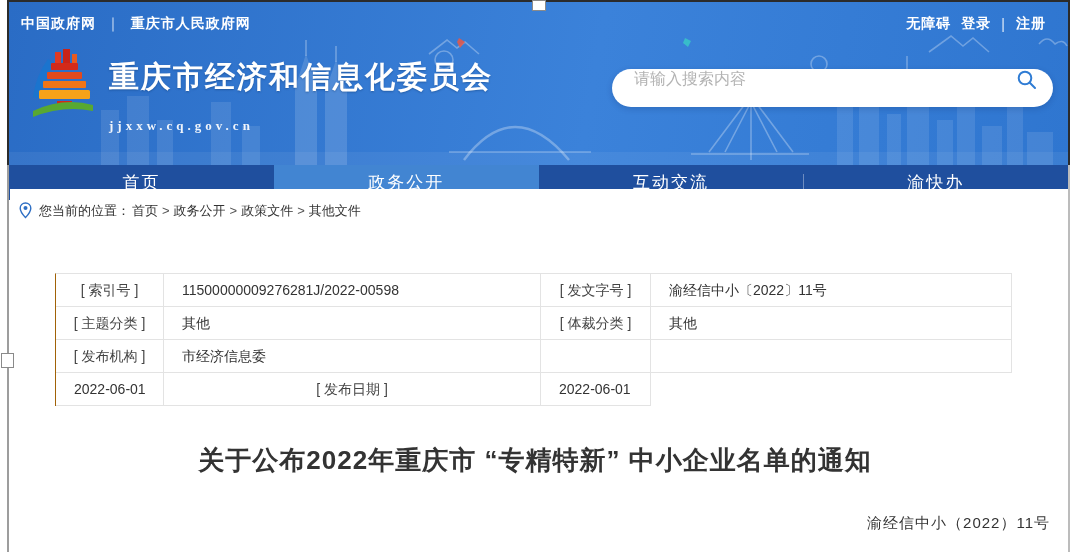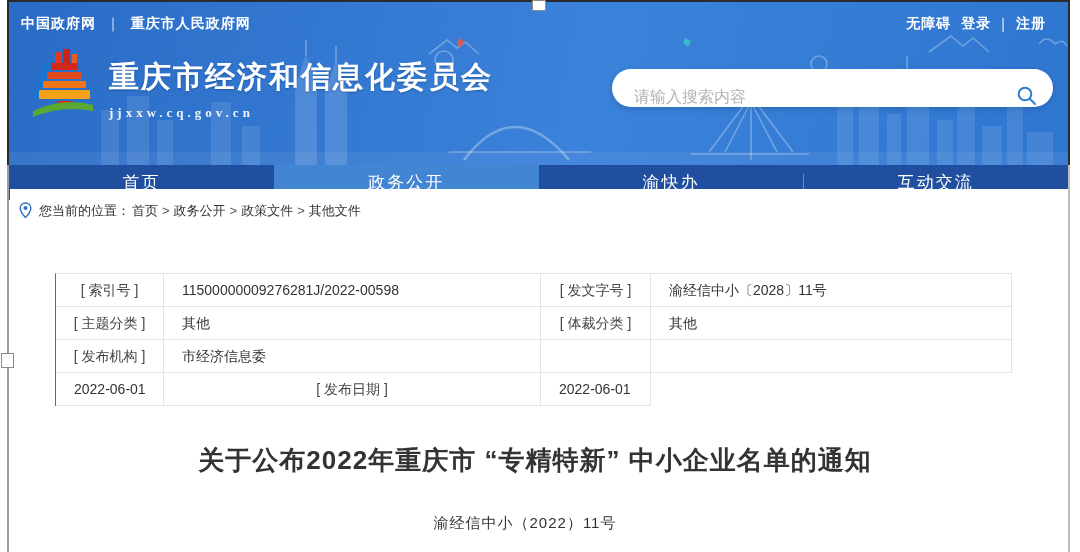--- a/index.html
+++ b/index.html
@@ -31,25 +31,25 @@
   }
   .topbar .grp { display:flex; gap:10px; align-items:center; }
   .toplink { cursor:pointer; }
   .topsep { opacity:.85; font-weight:400; }
 
   .brand { position:absolute; left:22px; top:47px; display:flex; align-items:flex-start; }
   .logo-icon { width:64px; height:76px; flex:0 0 auto; }
   .brand-text { margin-left:14px; margin-top:8px;font-family:Liberation Serif, serif; }
   .site-name { font-size:30px; font-weight:bold; color:#fff; letter-spacing:2px;
                text-shadow:0 1px 2px rgba(0,40,90,.35); white-space:nowrap; }
-  .site-url  { margin-top:7px; font-size:13px; font-weight:600; letter-spacing:4px; color:rgba(255,255,255,.92); }
+  .site-url  { margin-top:20px; font-size:13px; font-weight:600; letter-spacing:4px; color:rgba(255,255,255,.92); }
 
   .search {
     position:absolute; left:603px; top:67px; width:441px; height:38px; background:#fff; border-radius:19px;
-    display:flex; align-items:flex-end; padding:0 15px 0 20px; box-sizing:border-box;
+    display:flex; align-items:flex-start; padding:0 15px 0 20px; box-sizing:border-box;
     box-shadow:0 2px 6px rgba(0,30,80,.18);
   }
   .search input { flex:1; border:none; outline:none; font-size:16px; color:#333; background:transparent;
                   font-family:inherit; }
   .search input::placeholder { color:#b3b3b3; }
   .search-btn { width:22px; height:22px; cursor:pointer; display:flex; align-items:center; justify-content:center; }
 
   
   .nav { position:absolute; left:9px; top:165px; width:1059px; height:35px; background:#1f4f9e; display:flex; }
   .nav-item { flex:1; text-align:center; line-height:35px; color:#fff; font-size:17px; letter-spacing:2px;
@@ -73,21 +73,21 @@
                 grid-template-columns:108px 377px 110px 361px;
                 border-top:1px solid #e3e3e3; border-left:1px solid #a16207; font-size:14px; }
   .cell { height:32px; line-height:32px; border-right:1px solid #e3e3e3; border-bottom:1px solid #e3e3e3;
           white-space:nowrap; overflow:hidden; background:#fff; }
   .cell.label { text-align:center; color:#444; }
   .cell.value { padding-left:18px; color:#333; }
 
   
   .article-title { position:absolute; left:30px; right:40px; top:443px; text-align:center;
                    font-size:26px; font-weight:bold; color:#333; letter-spacing:1px; }
-  .doc-number { position:absolute; left:0; right:30px; top:514px; text-align:center;
+  .doc-number { position:absolute; left:0; right:30px; top:514px; text-align:right;
                 font-size:15px; color:#333; letter-spacing:1px; }
 </style>
 </head>
 <body>
 
 <div class="canvas">
 
   <div class="header">
     <svg class="skyline" viewBox="0 0 1059 163" preserveAspectRatio="none">
       <g fill="rgba(255,255,255,0.10)">
@@ -172,22 +172,22 @@
           <circle cx="9" cy="9" r="6.3" fill="none" stroke="#2f7cd4" stroke-width="2"></circle>
           <line x1="13.8" y1="13.8" x2="19" y2="19" stroke="#2f7cd4" stroke-width="2" stroke-linecap="round"></line>
         </svg>
       </span>
     </div>
   </div>
 
   <div class="nav">
     <div class="nav-item">首页</div>
     <div class="nav-item active">政务公开</div>
+    <div class="nav-item">互动交流</div>
     <div class="nav-item">渝快办</div>
-    <div class="nav-item">互动交流</div>
   </div>
 
   <div class="breadcrumb">
     <svg class="pin" viewBox="0 0 13 17">
       <path d="M6.5,1 C3.5,1 1.2,3.3 1.2,6.2 c0,3.8 5.3,9.3 5.3,9.3 s5.3,-5.5 5.3,-9.3 C11.8,3.3 9.5,1 6.5,1 Z" fill="none" stroke="#2e6fc4" stroke-width="1.4"></path>
       <circle cx="6.5" cy="6.1" r="2" fill="#2e6fc4"></circle>
     </svg>
     <span class="crumb-prefix">您当前的位置：</span>
     <span class="crumb">首页</span>
     <span class="crumb-sep">&gt;</span>
@@ -195,21 +195,21 @@
     <span class="crumb-sep">&gt;</span>
     <span class="crumb">政策文件</span>
     <span class="crumb-sep">&gt;</span>
     <span class="crumb">其他文件</span>
   </div>
 
   <div class="meta-table">
     <div class="cell label">[ 索引号 ]</div>
     <div class="cell value">11500000009276281J/2022-00598</div>
     <div class="cell label">[ 发文字号 ]</div>
-    <div class="cell value">渝经信中小〔2028〕11号</div>
+    <div class="cell value">渝经信中小〔2022〕11号</div>
 
     <div class="cell label">[ 主题分类 ]</div>
     <div class="cell value">其他</div>
     <div class="cell label">[ 体裁分类 ]</div>
     <div class="cell value">其他</div>
 
     <div class="cell label">[ 发布机构 ]</div>
     <div class="cell value">市经济信息委</div>
     <div class="cell label"></div>
     <div class="cell value"></div>

